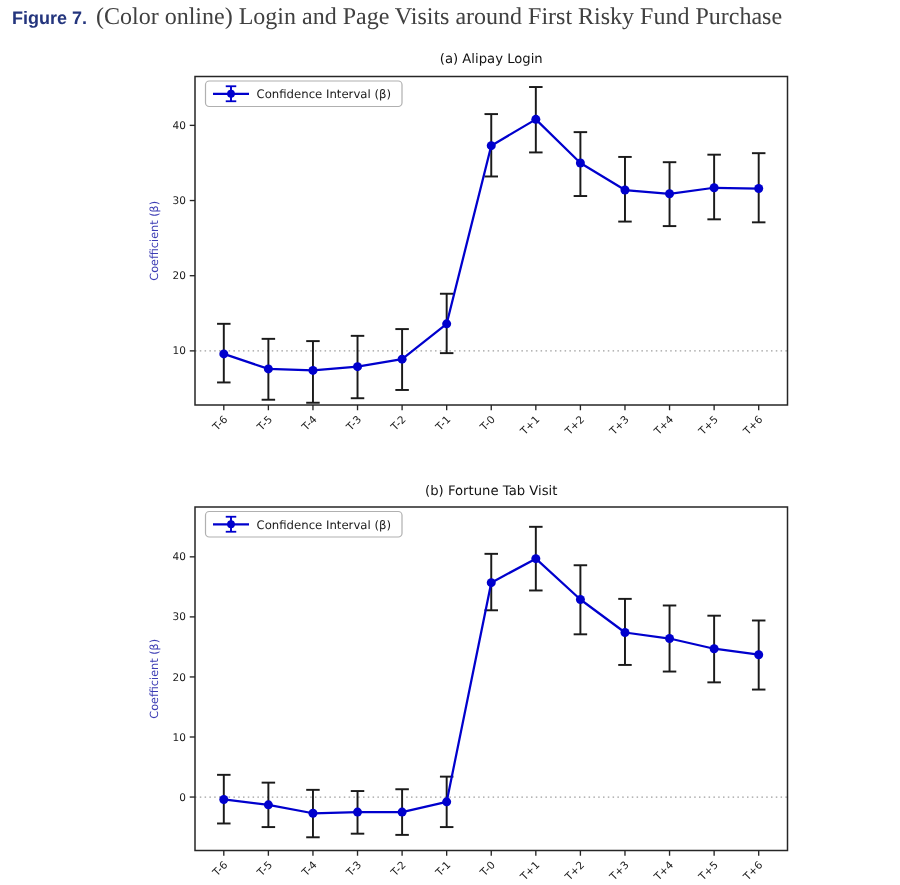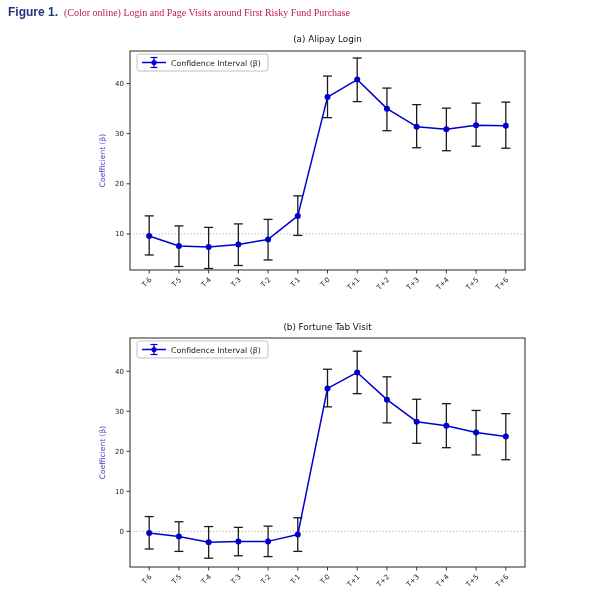--- a/index.html
+++ b/index.html
@@ -2,29 +2,29 @@
 <html><head>
 <meta charset="utf-8">
 <style>
   html,body{margin:0;padding:0;background:#ffffff;}
   body{width:600px;height:590px;position:relative;overflow:hidden;
        font-family:"DejaVu Sans",sans-serif;}
   .caption{position:absolute;top:4px;left:8px;width:586px;font-size:12px;
            line-height:16px;color:#111;}
   .cap-label{font-family:"Liberation Sans",sans-serif;font-weight:bold;
              color:#24357d;margin-right:6px;font-size:12px;}
-  .cap-text{font-family:"Liberation Serif",serif;color:#be185d;font-size:10px;}
+  .cap-text{font-family:"Liberation Serif",serif;color:#404040;font-size:16px;}
   svg{position:absolute;top:0;left:0;}
   text{font-family:"DejaVu Sans",sans-serif;}
 </style>
 </head>
 <body>
 
 <div class="caption">
-  <span class="cap-label">Figure 1.</span><span class="cap-text">(Color online) Login and Page Visits around First Risky Fund Purchase</span>
+  <span class="cap-label">Figure 7.</span><span class="cap-text">(Color online) Login and Page Visits around First Risky Fund Purchase</span>
 </div>
 
 <svg id="figure-canvas" width="600" height="590" viewBox="0 0 600 590">
     <g>
       <text x="327.5" y="42" text-anchor="middle" font-size="8.8" fill="#111111">(a) Alipay Login</text>
       <line x1="130" y1="233.91762013729976" x2="525" y2="233.91762013729976" stroke="#9e9e9e" stroke-width="0.9" stroke-dasharray="1,2.2"></line>
       <g>
         <line x1="126.5" y1="233.91762013729976" x2="130" y2="233.91762013729976" stroke="#262626" stroke-width="0.9"></line>
         <text x="124" y="236.31762013729977" text-anchor="end" font-size="7" fill="#1a1a1a">10</text>
         <line x1="126.5" y1="183.80320366132725" x2="130" y2="183.80320366132725" stroke="#262626" stroke-width="0.9"></line>

